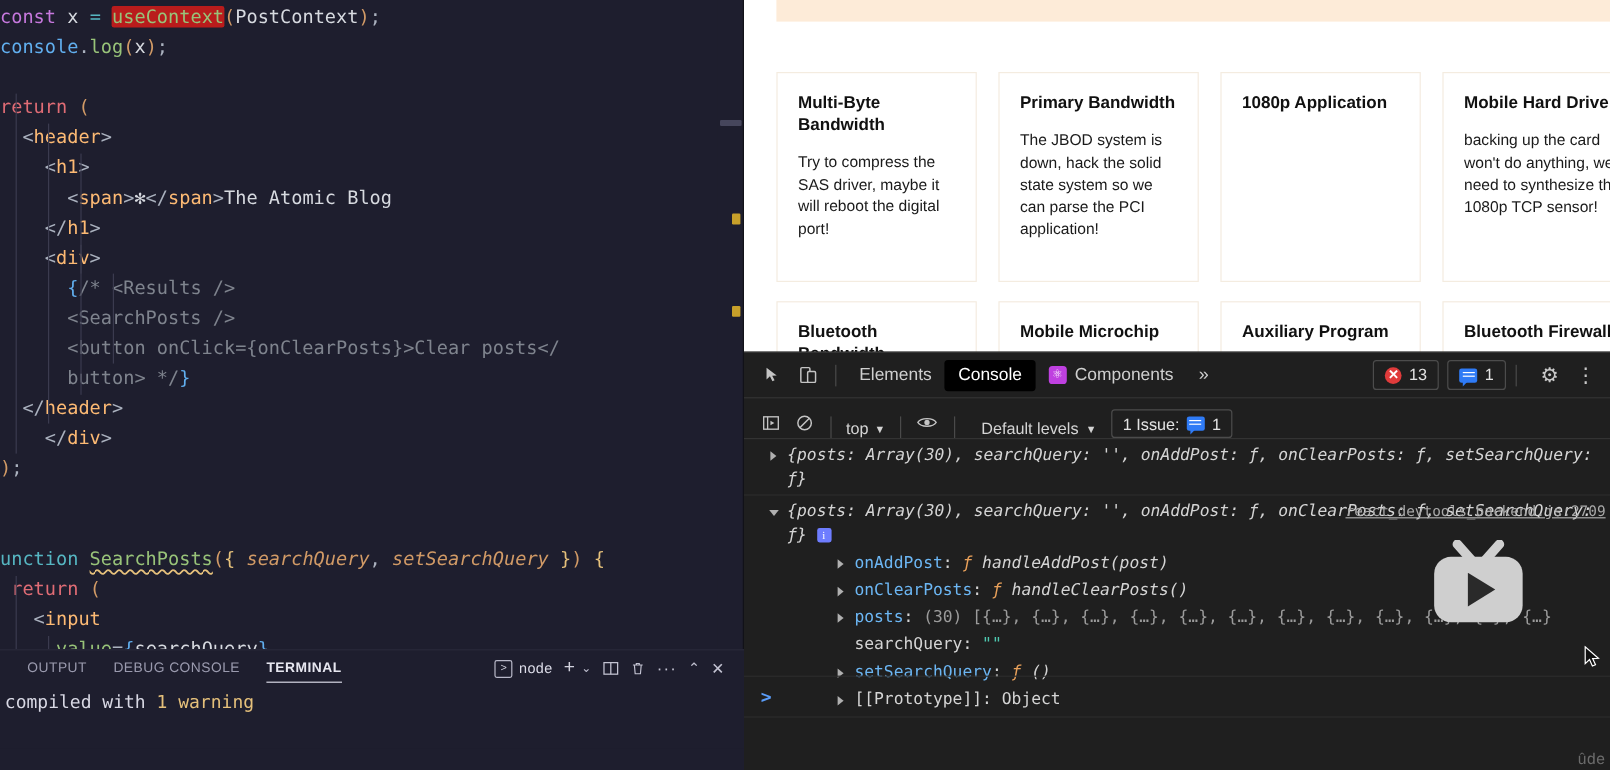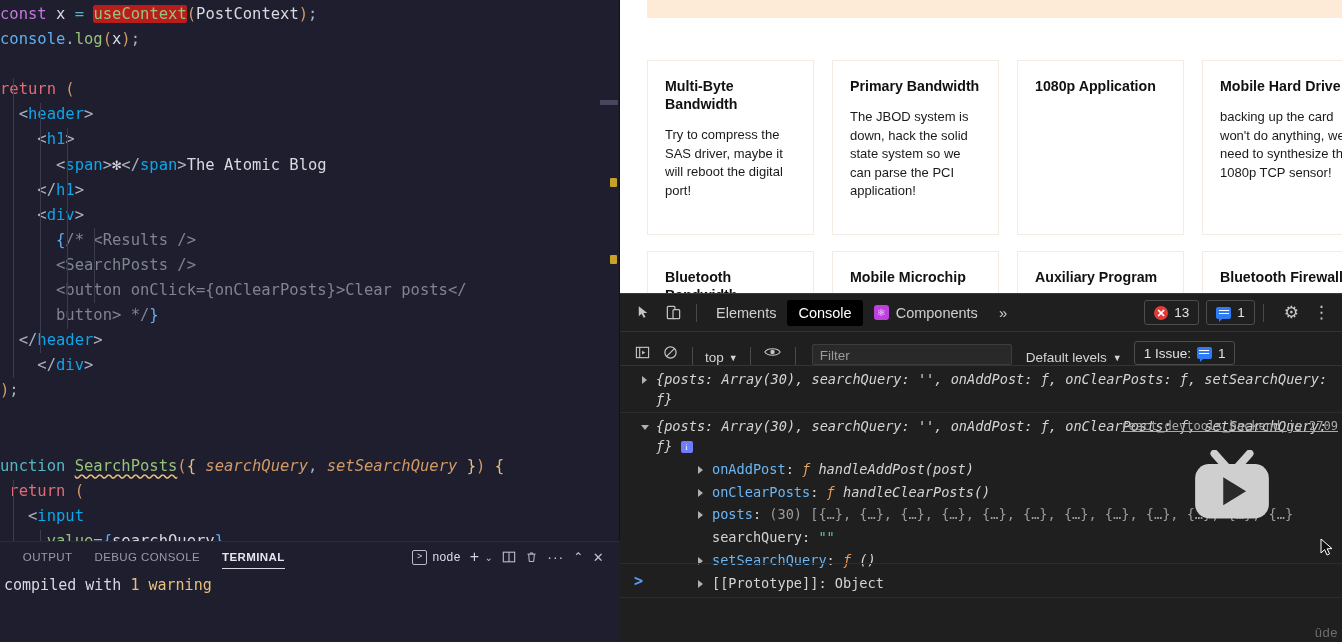--- a/index.html
+++ b/index.html
@@ -23,21 +23,21 @@
   .ind-guide{
     position:absolute;width:1px;background:#3b3b4f;top:0;bottom:0;
   }
   
   .t-kw{color:#c678dd;}        
   .t-kw2{color:#e06c75;}
   .t-plain{color:#abb2bf;}
   .t-fn{color:#61afef;}
   .t-fn2{color:#98c379;}
   .t-paren{color:#d19a66;}
-  .t-tag{color:#0ea5e9;}
+  .t-tag{color:#fdba74;}
   .t-brk{color:#56b6c2;}
   .t-cmt{color:#7f848e;font-style:normal;}
   .t-txt{color:#d7dae0;}
   .t-prop{color:#d19a66;font-style:italic;}
   .t-yellow{color:#e5c07b;}
   .t-cyan{color:#56b6c2;}
   .t-bluebrace{color:#61afef;}
   .t-green{color:#98c379;}
   .hl-box{background:#b91c1c;border-radius:2px;}
   .squiggle{
@@ -432,21 +432,20 @@
           <span style="font-size:9px;">▼</span>
         </div>
         <div class="dt-div"></div>
         <div class="fi">
           <svg width="17" height="14" viewBox="0 0 20 14">
             <path d="M1 7 C4 2, 16 2, 19 7 C16 12, 4 12, 1 7 Z" fill="none" stroke="#c4c4c4" stroke-width="1.3"></path>
             <circle cx="10" cy="7" r="2.6" fill="#c4c4c4"></circle>
           </svg>
         </div>
         <div class="dt-div"></div>
-        <div class="filter-input">Filter</div>
         <div class="levels">
           <span>Default levels</span>
           <span style="font-size:9px;">▼</span>
         </div>
         <div class="issue-chip">
           <span>1 Issue:</span>
           <span class="ico-msg">
               <i></i>
             </span>
           <span>1</span>

